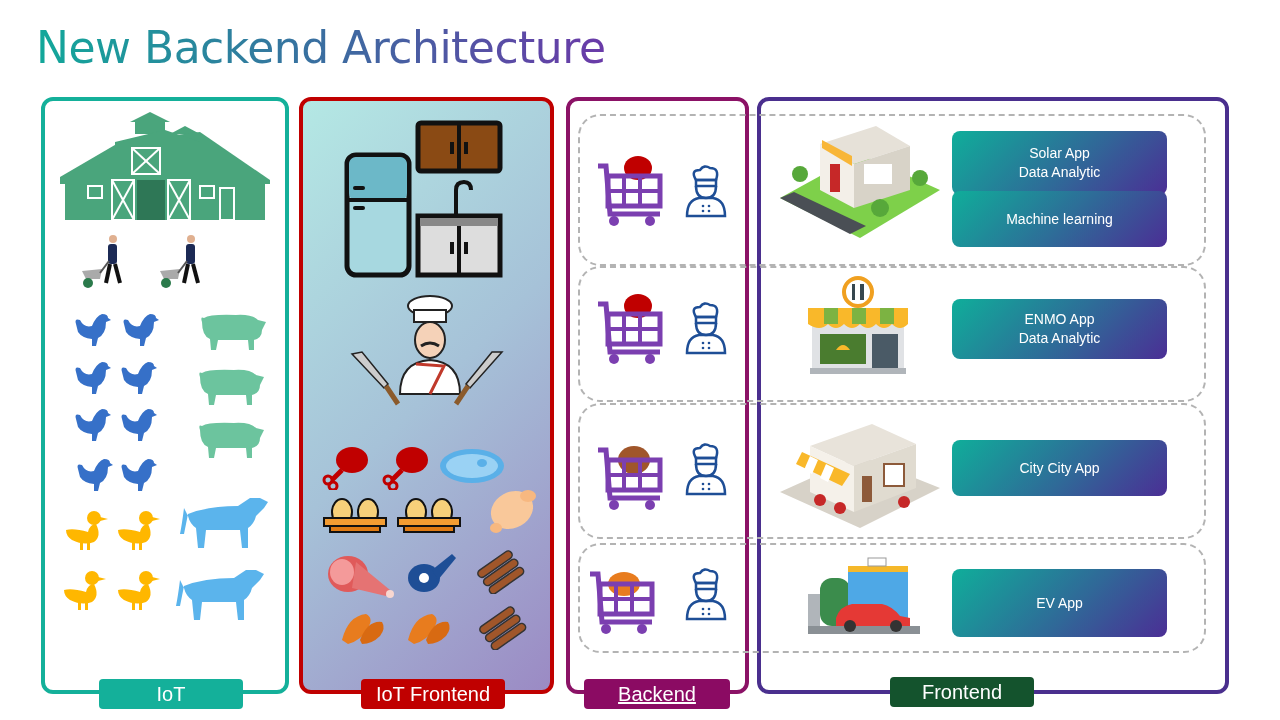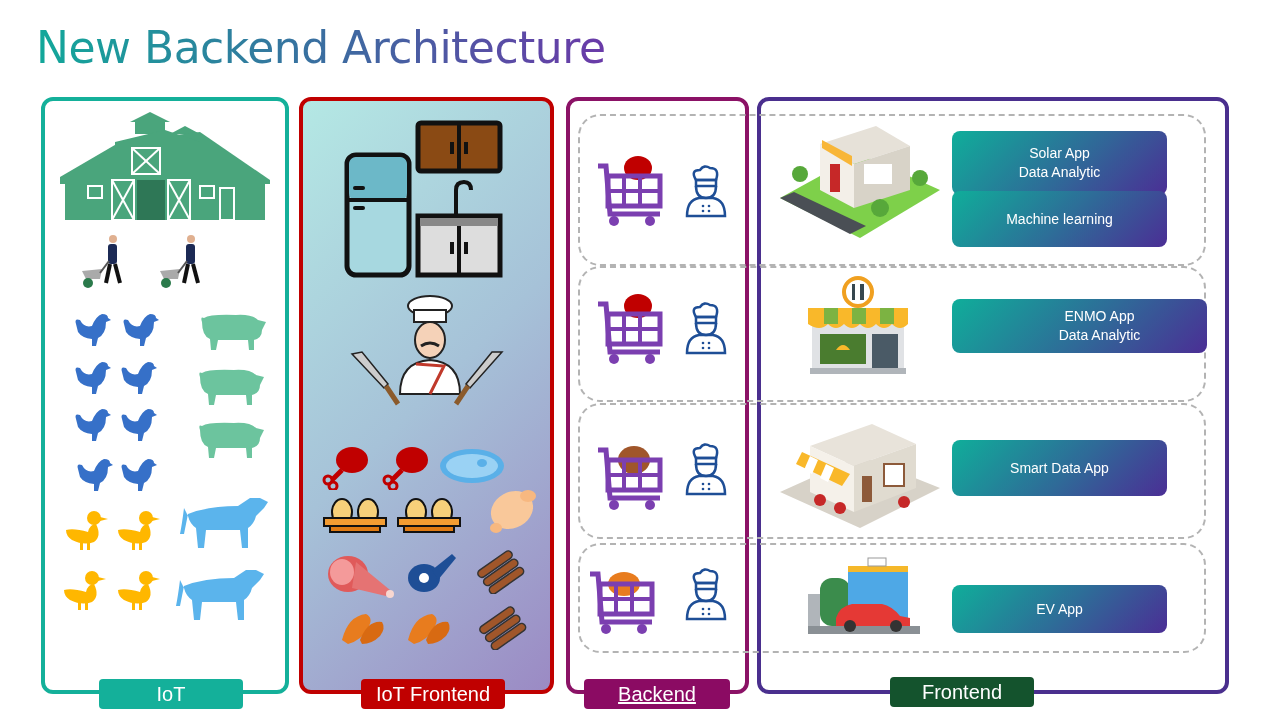--- a/index.html
+++ b/index.html
@@ -403,21 +403,21 @@
         <path d="M2,32 L102,32 L102,48 Q94,56 86,48 Q78,56 70,48 Q62,56 54,48 Q46,56 38,48 Q30,56 22,48 Q14,56 2,48 Z" fill="#f9b82a"></path>
         <rect x="18" y="32" width="14" height="16" fill="#7cb342"></rect>
         <rect x="46" y="32" width="14" height="16" fill="#7cb342"></rect>
         <rect x="74" y="32" width="14" height="16" fill="#7cb342"></rect>
         <rect x="14" y="58" width="46" height="30" fill="#4a7c2f"></rect>
         <path d="M30,74 Q37,64 44,74 Z" fill="#f9b82a"></path>
         <rect x="66" y="58" width="26" height="36" fill="#4a5a66"></rect>
         <rect x="4" y="92" width="96" height="6" fill="#b0b5ba"></rect>
       </svg>
     </div>
-    <div class="app" style="top: 299px; height: 54px; padding-left: 40px;">
+    <div class="app" style="top: 299px; height: 60px;">
       <span>ENMO App</span>
       <span>Data Analytic</span>
     </div>
     <div class="icon" style="left: 594px; top: 438px;">
       <svg width="72" height="72" viewBox="0 0 72 72">
         <ellipse cx="40" cy="22" rx="16" ry="14" fill="#a0562a"></ellipse>
         <path d="M4,12 L12,12 L16,60 L66,60" fill="none" stroke="#7b3fb0" stroke-width="5"></path>
         <rect x="14" y="22" width="52" height="30" fill="none" stroke="#7b3fb0" stroke-width="5"></rect>
         <line x1="14" y1="37" x2="66" y2="37" stroke="#7b3fb0" stroke-width="4"></line>
         <line x1="30" y1="22" x2="30" y2="52" stroke="#7b3fb0" stroke-width="4"></line>
@@ -448,21 +448,21 @@
         <polygon points="30,40 38,44 32,58 24,54" fill="#fff"></polygon>
         <polygon points="46,48 54,52 48,66 40,62" fill="#fff"></polygon>
         <rect x="82" y="60" width="10" height="26" fill="#8d5a3a"></rect>
         <rect x="104" y="48" width="20" height="22" fill="#fff" stroke="#8d5a3a" stroke-width="2"></rect>
         <circle cx="40" cy="84" r="6" fill="#c62828"></circle>
         <circle cx="60" cy="92" r="6" fill="#c62828"></circle>
         <circle cx="124" cy="86" r="6" fill="#c62828"></circle>
       </svg>
     </div>
     <div class="app" style="top: 440px; height: 56px;">
-      <span>Smart Data App</span>
+      <span>City City App</span>
     </div>
     <div class="icon" style="left: 586px; top: 562px;">
       <svg width="72" height="72" viewBox="0 0 72 72">
         <ellipse cx="38" cy="22" rx="16" ry="12" fill="#e87c1e"></ellipse>
         <path d="M4,12 L12,12 L16,60 L66,60" fill="none" stroke="#7b3fb0" stroke-width="5"></path>
         <rect x="14" y="22" width="52" height="30" fill="none" stroke="#7b3fb0" stroke-width="5"></rect>
         <line x1="14" y1="37" x2="66" y2="37" stroke="#7b3fb0" stroke-width="4"></line>
         <line x1="30" y1="22" x2="30" y2="52" stroke="#7b3fb0" stroke-width="4"></line>
         <line x1="46" y1="22" x2="46" y2="52" stroke="#7b3fb0" stroke-width="4"></line>
         <circle cx="20" cy="67" r="5" fill="#7b3fb0"></circle>
@@ -487,21 +487,21 @@
         <rect x="40" y="20" width="60" height="48" fill="#4ea8e6"></rect>
         <rect x="40" y="16" width="60" height="6" fill="#f5b82a"></rect>
         <rect x="60" y="8" width="18" height="8" fill="#fff" stroke="#999" stroke-width="1"></rect>
         <rect x="0" y="44" width="12" height="32" fill="#b0b5ba"></rect>
         <rect x="0" y="76" width="112" height="8" fill="#8a9095"></rect>
         <path d="M28,68 Q32,56 44,54 L74,54 Q84,56 92,66 L102,68 L102,76 L28,76 Z" fill="#e53935"></path>
         <circle cx="42" cy="76" r="6" fill="#333"></circle>
         <circle cx="88" cy="76" r="6" fill="#333"></circle>
       </svg>
     </div>
-    <div class="app" style="top: 569px; height: 48px; margin-top: 16px;">
+    <div class="app" style="top: 569px; height: 68px;">
       <span>EV App</span>
     </div>
   </div>
 
 <div class="label lbl-iot">IoT</div>
 <div class="label lbl-plat">IoT Frontend</div>
 <div class="label lbl-back">Backend</div>
 <div class="label lbl-front">Frontend</div>
 
 </body></html>

